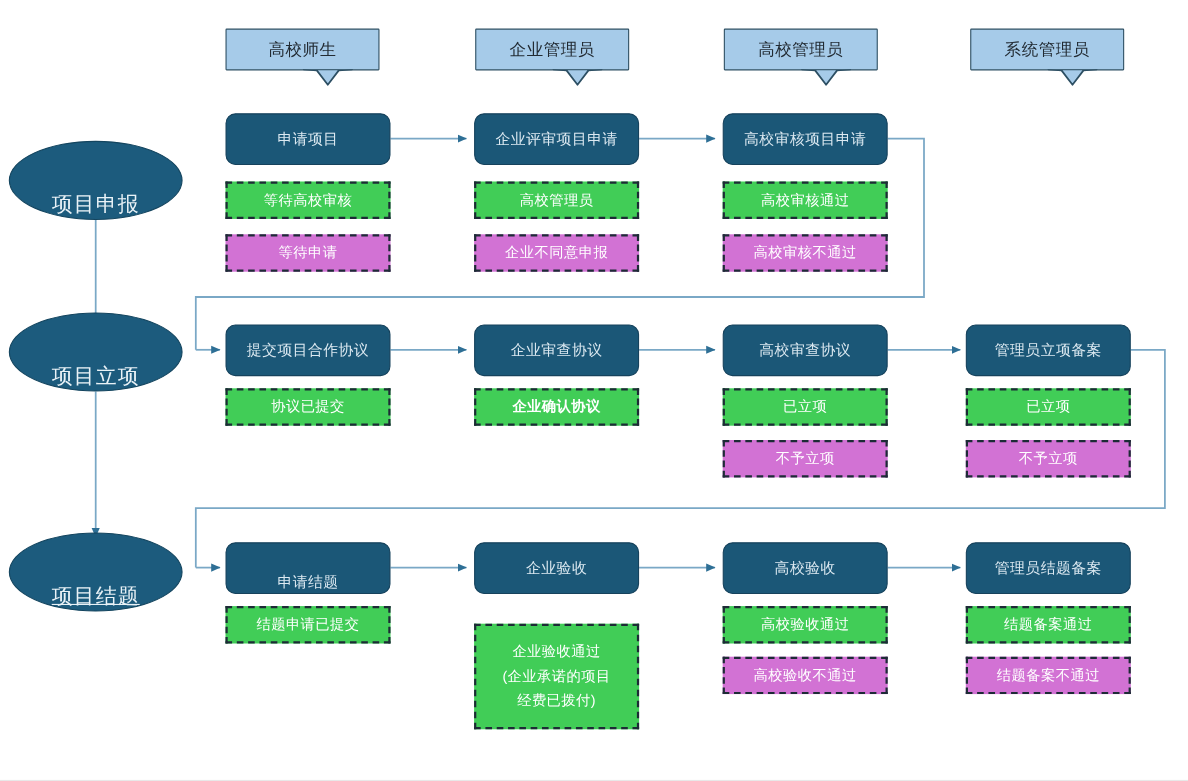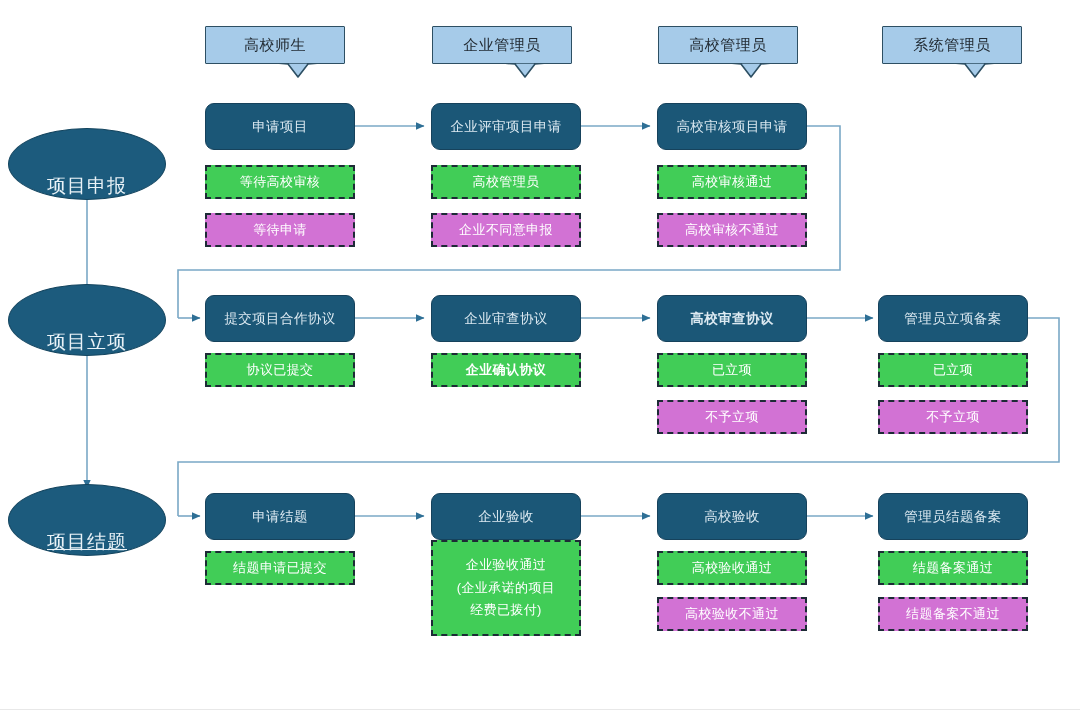--- a/index.html
+++ b/index.html
@@ -220,51 +220,51 @@
     <span class="ln">协议已提交</span>
   </div>
 
   <div class="node" style="left:431px; top:295px;">
     <span>企业审查协议</span>
   </div>
   <div class="status ok" style="left:431px; top:353px; height:34px;font-weight:bold;">
     <span class="ln">企业确认协议</span>
   </div>
 
-  <div class="node" style="left:657px; top:295px;font-weight:bold;">
+  <div class="node" style="left:657px; top:295px;">
     <span>高校审查协议</span>
   </div>
   <div class="status ok" style="left:657px; top:353px; height:34px;">
     <span class="ln">已立项</span>
   </div>
   <div class="status bad" style="left:657px; top:400px; height:34px;">
     <span class="ln">不予立项</span>
   </div>
 
   <div class="node" style="left:878px; top:295px;font-family:Liberation Serif, serif;">
     <span>管理员立项备案</span>
   </div>
   <div class="status ok" style="left:878px; top:353px; height:34px;">
     <span class="ln">已立项</span>
   </div>
   <div class="status bad" style="left:878px; top:400px; height:34px;">
     <span class="ln">不予立项</span>
   </div>
 
-  <div class="node" style="left:205px; top:493px;">
+  <div class="node" style="left:205px; top:493px;align-items:flex-end;">
     <span>申请结题</span>
   </div>
   <div class="status ok" style="left:205px; top:551px; height:34px;">
     <span class="ln">结题申请已提交</span>
   </div>
 
   <div class="node" style="left:431px; top:493px;">
     <span>企业验收</span>
   </div>
-  <div class="status ok" style="left:431px; top:540px; height:96px;">
+  <div class="status ok" style="left:431px; top:567px; height:96px;">
     <span class="ln">企业验收通过</span>
     <span class="ln">(企业承诺的项目</span>
     <span class="ln">经费已拨付)</span>
   </div>
 
   <div class="node" style="left:657px; top:493px;">
     <span>高校验收</span>
   </div>
   <div class="status ok" style="left:657px; top:551px; height:34px;">
     <span class="ln">高校验收通过</span>

